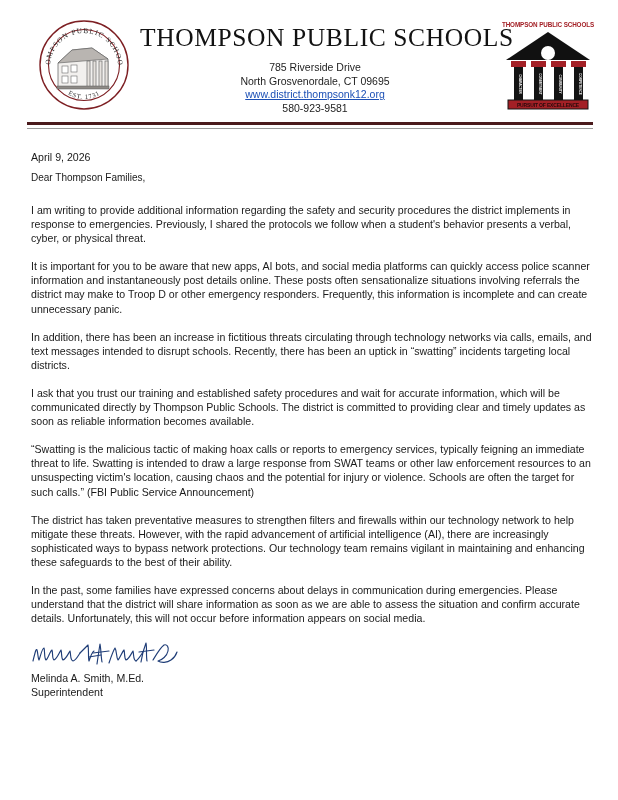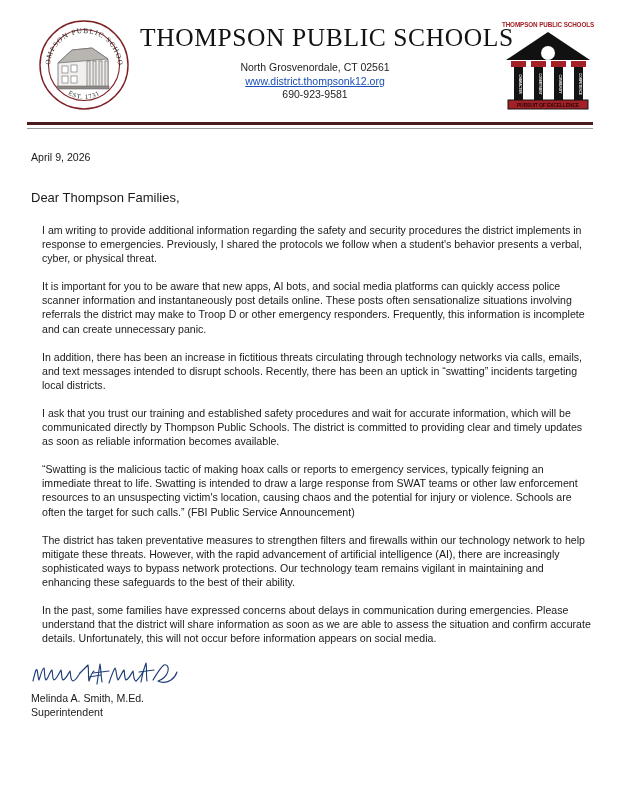--- a/index.html
+++ b/index.html
@@ -89,31 +89,31 @@
   
   .letter {
     position: absolute;
     left: 31px;
     right: 24px;
     top: 150px;
   }
   .meta-line {
     font-size: 10.6px;
     line-height: 14px;
-    margin-bottom: 27px;
+    margin-bottom: 7px;
   }
   .salutation {
-    font-size: 13px;
+    font-size: 10px;
     line-height: 14px;
     margin-bottom: 18px;
   }
   .para {
     font-size: 10.6px;
     line-height: 14.1px;
-    margin: 0 0 14px 11px;
+    margin: 0 0 14px 0;
     text-align: left;
   }
 
   
   .sig-block {
     margin-top: 13px;
   }
   .sig-image {
     width: 148px;
     height: 32px;
@@ -171,23 +171,24 @@
       </text>
       <text font-family="Liberation Serif, serif" font-size="6.6" fill="#2a2a2a" letter-spacing="0.7">
         <textPath href="#arcBot" startOffset="50%" text-anchor="middle">EST. 1731</textPath>
       </text>
     </svg>
   </div>
 
   <div class="masthead">
     <div class="district-name">THOMPSON PUBLIC SCHOOLS</div>
     <div class="addr">
-      <div>North Grosvenordale, CT 02561</div>
+      <div>785 Riverside Drive</div>
+      <div>North Grosvenordale, CT 09695</div>
       <div><a class="weburl" href="#">www.district.thompsonk12.org</a></div>
-      <div>690-923-9581</div>
+      <div>580-923-9581</div>
     </div>
   </div>
 
   <div class="temple">
     <svg viewBox="0 0 96 98" xmlns="http://www.w3.org/2000/svg">
 
       <text x="48" y="8.5" text-anchor="middle" font-family="Liberation Sans, sans-serif" font-size="6.3" font-weight="bold" fill="#a32026" letter-spacing="-0.1">THOMPSON PUBLIC SCHOOLS</text>
 
       <path d="M 48,14 L 90,42 L 6,42 Z" fill="#111111"></path>
       <circle cx="48" cy="35" r="7" fill="#ffffff"></circle>

